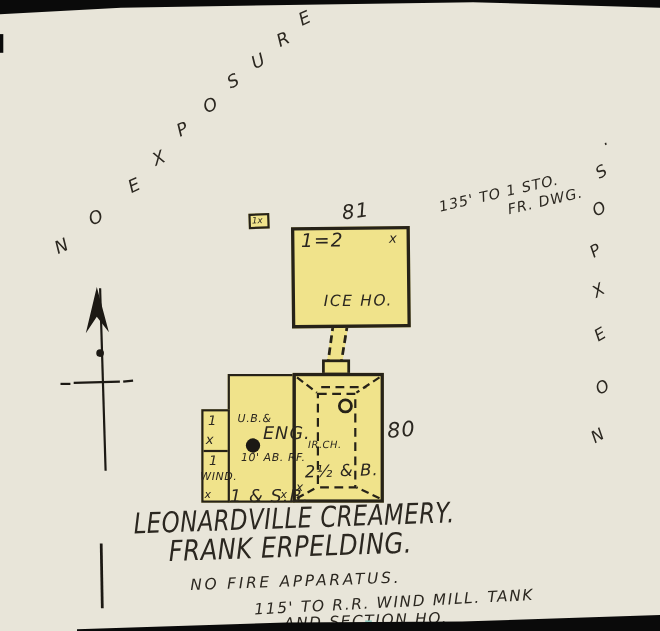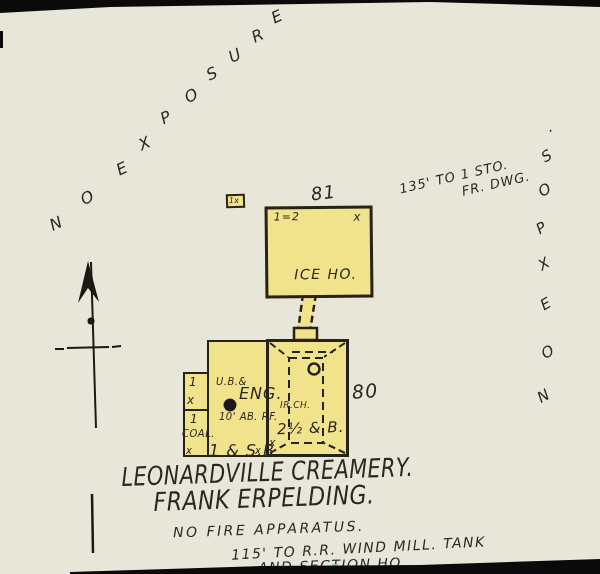--- a/index.html
+++ b/index.html
@@ -30,21 +30,21 @@
     <line x1="303" y1="294" x2="298" y2="331" stroke="#262218" stroke-width="2.5" stroke-dasharray="7,4"></line>
     <line x1="316" y1="294" x2="310" y2="331" stroke="#262218" stroke-width="2.5" stroke-dasharray="7,4"></line>
     <rect x="294" y="328" width="23" height="12" fill="#f0e38b" stroke="#262218" stroke-width="2.5"></rect>
   </svg>
 
   <div class="bldg" style="left:226px;top:194px;width:19px;height:14px;border-width:2px;transform:rotate(-2deg);">
     <span class="hw" style="left:1px;top:1px;font-size:8px;letter-spacing:0;">1x</span>
   </div>
 
   <div class="bldg" style="left:265px;top:206px;width:108px;height:92px;border-width:3px;transform:rotate(-0.6deg);">
-    <span class="hw" style="left:6px;top:2px;font-size:11px;">1=2</span>
+    <span class="hw" style="left:6px;top:2px;font-size:17px;">1=2</span>
     <span class="hw" style="right:8px;top:2px;font-size:12px;">x</span>
     <span class="hw" style="left:26px;top:30px;font-size:14px;letter-spacing:1.5px;margin-top:28px;">ICE HO.</span>
   </div>
 
   <div class="bldg" style="left:207px;top:340px;width:61px;height:117px;"></div>
   <div class="bldg" style="left:266px;top:339px;width:83px;height:118px;border-width:3px;"></div>
   <div class="bldg" style="left:183px;top:372px;width:26px;height:85px;">
     <div style="position:absolute;left:0;right:0;top:35px;border-top:2.5px solid #262218;"></div>
   </div>
 
@@ -99,21 +99,21 @@
   <div class="hw" style="left:216px;top:377px;font-size:10px;letter-spacing:0.5px;">U.B.&amp;</div>
   <div class="hw" style="left:239px;top:386px;font-size:16px;">ENG.</div>
   <div class="hw" style="left:240px;top:401px;font-size:9px;letter-spacing:0.5px;padding-left:40px;">IR.CH.</div>
   <div class="hw" style="left:219px;top:412px;font-size:10px;letter-spacing:0.5px;">10' AB. RF.</div>
   <div class="hw" style="left:209px;top:443px;font-size:16px;">1 &amp; S.B.</div>
   <div class="hw" style="left:255px;top:446px;font-size:10px;">x</div>
 
   <div class="hw" style="left:189px;top:376px;font-size:12px;">1</div>
   <div class="hw" style="left:187px;top:394px;font-size:12px;">x</div>
   <div class="hw" style="left:190px;top:413px;font-size:12px;">1</div>
-  <div class="hw" style="left:182px;top:429px;font-size:10px;letter-spacing:0.5px;">COAL.</div>
+  <div class="hw" style="left:182px;top:429px;font-size:10px;letter-spacing:0.5px;">WIND.</div>
   <div class="hw" style="left:186px;top:446px;font-size:10px;">x</div>
 
   <div class="hw" style="left:277px;top:421px;font-size:15px;transform:rotate(-2deg);">2½ &amp; B.</div>
   <div class="hw" style="left:269px;top:437px;font-size:11px;">x</div>
 
   <div class="hw title-line" style="left:121px;top:464px;transform:rotate(-2deg) scaleX(0.8);">LEONARDVILLE CREAMERY.</div>
   <div class="hw title-line" style="left:153px;top:489px;transform:rotate(-2deg) scaleX(0.85);">FRANK ERPELDING.</div>
   <div class="hw" style="left:173px;top:522px;font-size:14px;letter-spacing:2.5px;transform:rotate(-2deg);">NO FIRE APPARATUS.</div>
   <div class="hw" style="left:231px;top:541px;font-size:14px;letter-spacing:1.5px;transform:rotate(-3deg);">115' TO R.R. WIND MILL. TANK</div>
   <div class="hw" style="left:258px;top:558px;font-size:14px;letter-spacing:1.5px;transform:rotate(-2deg);">AND SECTION HO.</div>

